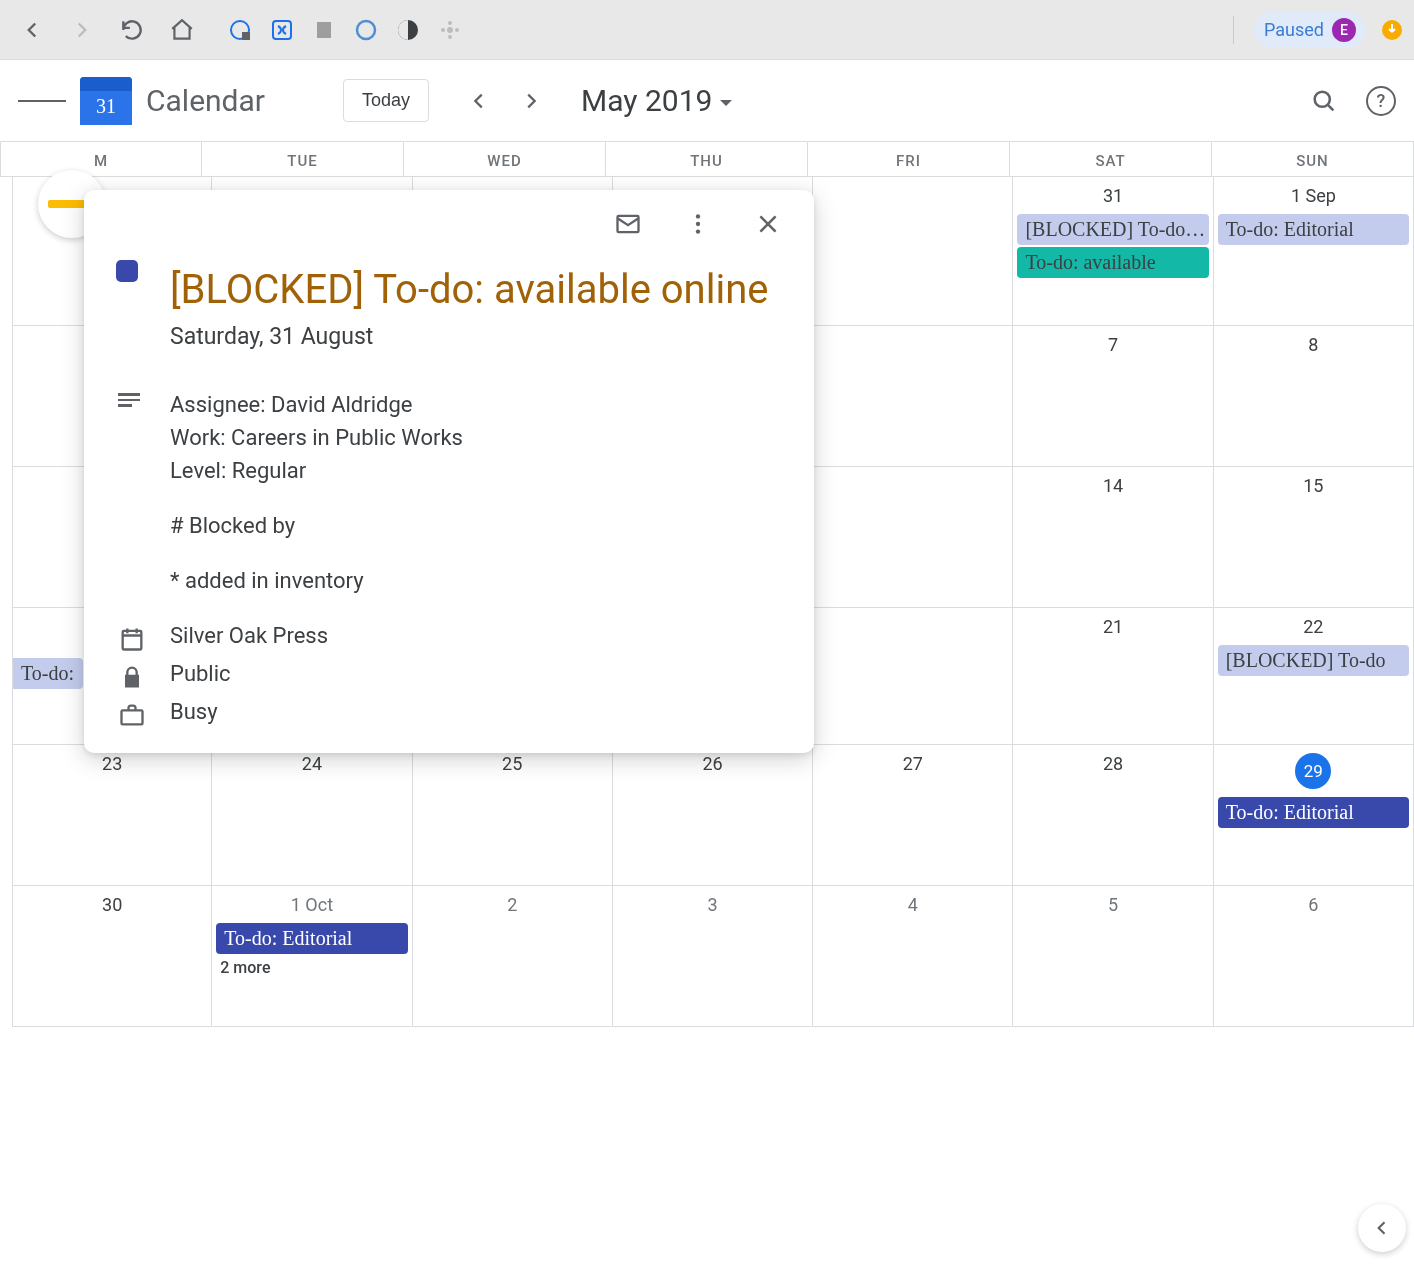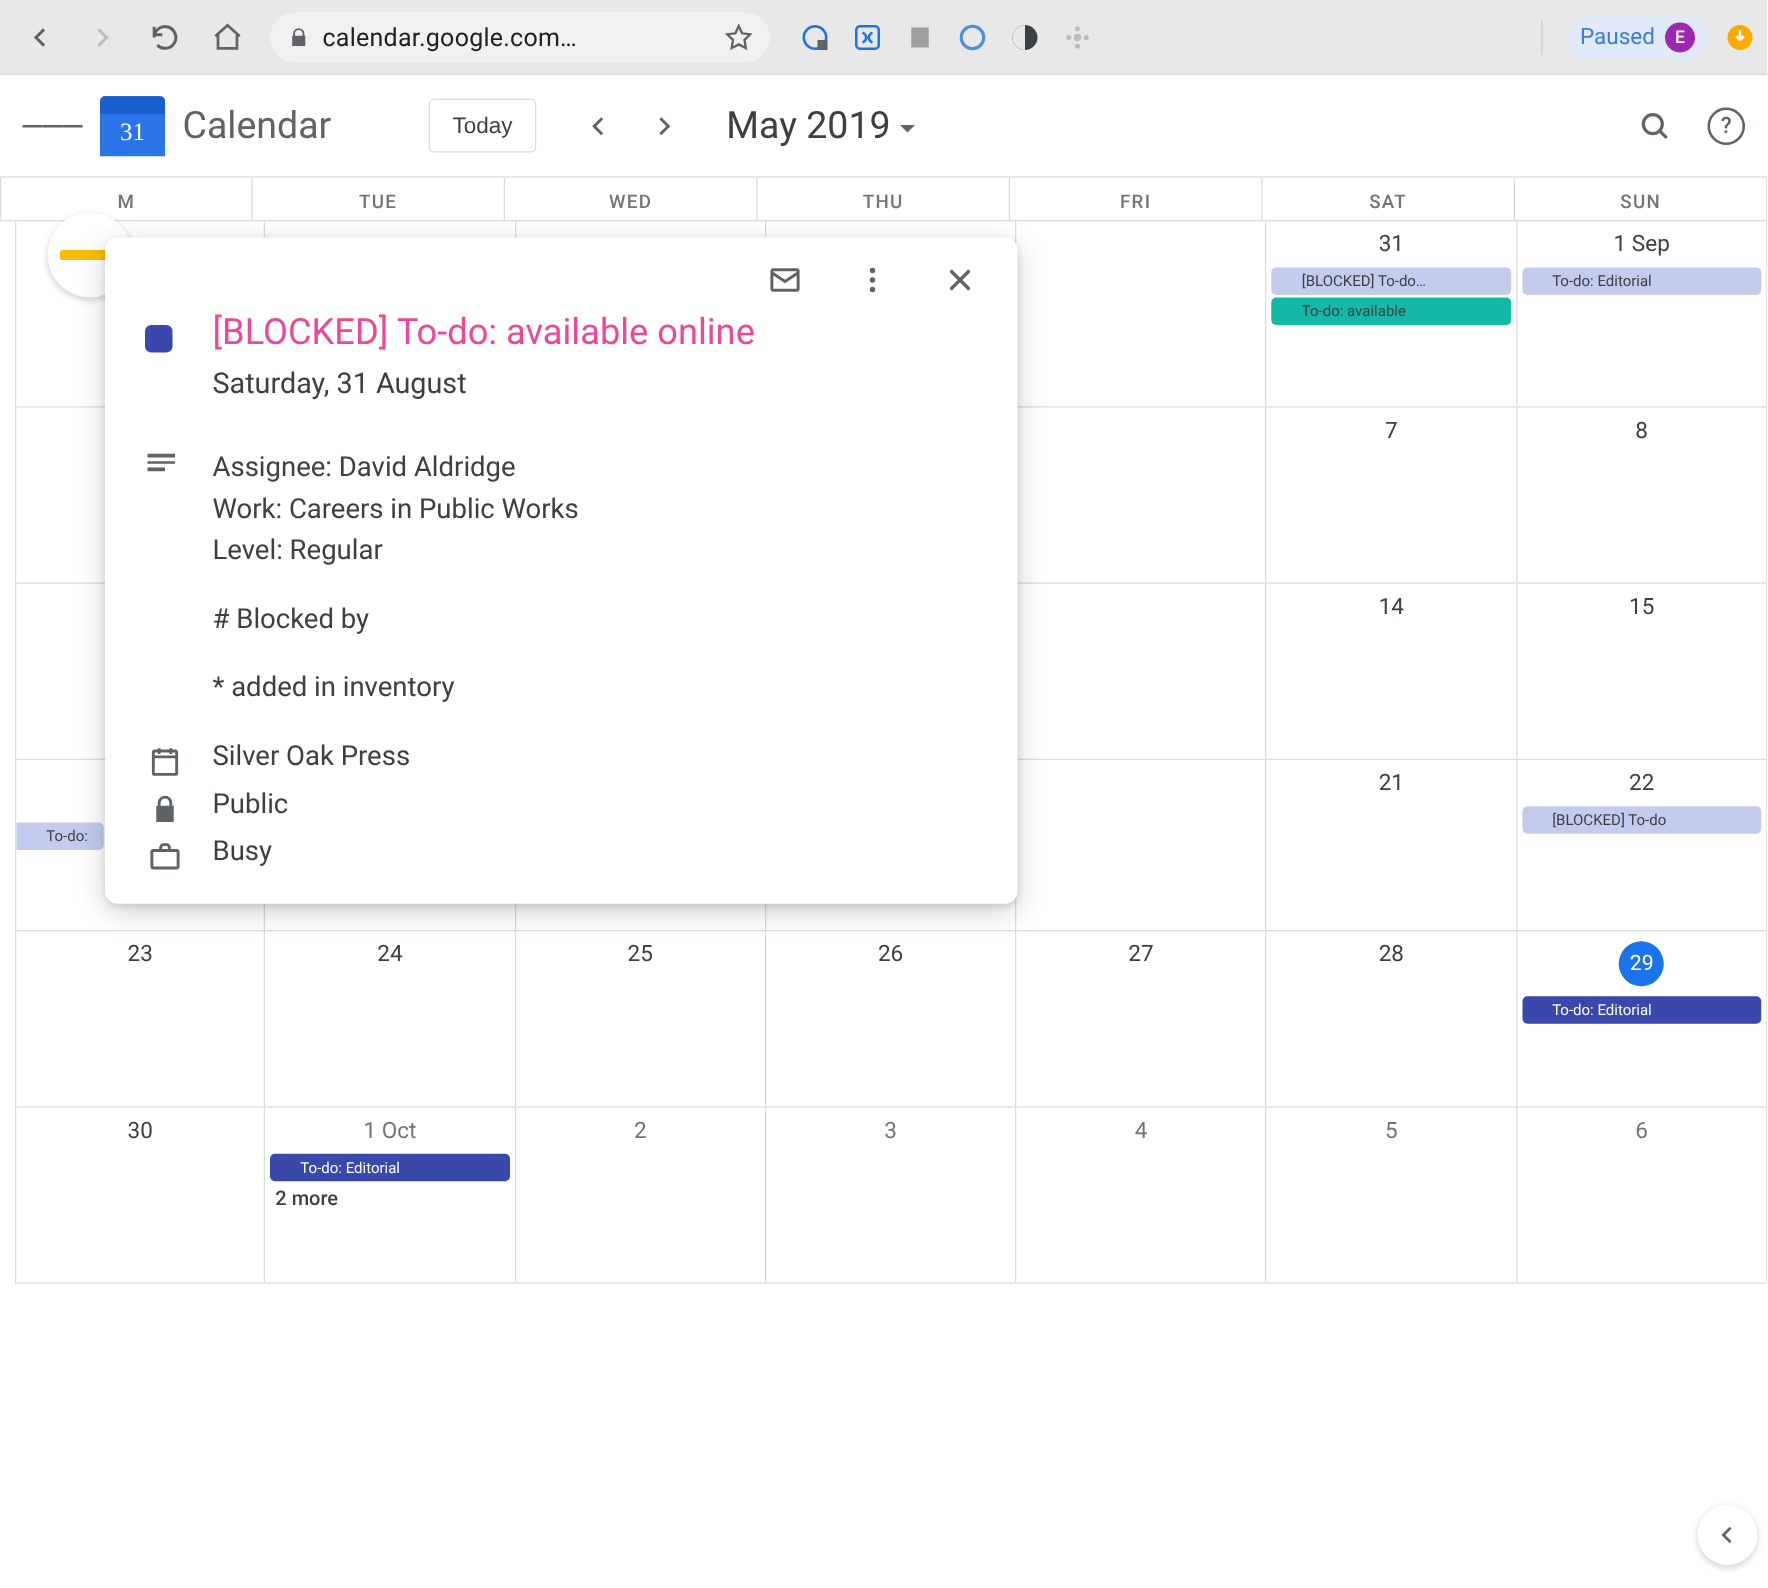--- a/index.html
+++ b/index.html
@@ -68,22 +68,22 @@
   .week.row-3 .day { min-height: 136px; }
 
   .day-num { text-align:center; font-size:18px; color:#3c4043; padding:4px 0 6px; }
   .day-num.other-month { color:#70757a; }
   .day-num .circle {
     display:inline-flex; width:36px; height:36px; background:#1a73e8; color:#fff; border-radius:50%;
     align-items:center; justify-content:center; font-size:17px;
   }
 
   .event-chip {
-    margin:2px 4px; padding:4px 24px; border-radius:4px; font-size:12px; color:#3c4043;
-    white-space:nowrap; overflow:hidden; text-overflow:clip; cursor:pointer;
+    margin:2px 4px; padding:4px 8px; border-radius:4px; font-size:20px; color:#3c4043;
+    white-space:nowrap; overflow:hidden; text-overflow:clip; cursor:pointer;font-family:Liberation Serif, serif;
   }
   .chip-light { background:#c3cced; }
   .chip-selected { background:#14b8a6; }
   .chip-dark { background:#3949ab; color:#fff; }
   .more-link { margin:4px 8px; font-size:16px; color:#3c4043; font-weight:500; cursor:pointer; }
 
   .fab {
     position:absolute; left:38px; top:28px; width:68px; height:68px; border-radius:50%;
     background:#fff; box-shadow:0 2px 6px rgba(0,0,0,.2);
   }
@@ -92,21 +92,21 @@
   
   .popover {
     position:absolute; left:84px; top:48px; width:730px; background:#fff; border-radius:10px;
     box-shadow: 0 6px 24px rgba(0,0,0,.18), 0 2px 6px rgba(0,0,0,.1);
     padding: 14px 20px 24px 20px; z-index:50;
   }
   .popover-actions { display:flex; justify-content:flex-end; gap:30px; padding-right:6px; }
   .pop-ic { width:40px; height:40px; display:flex; align-items:center; justify-content:center; color:#5f6368; cursor:pointer; border-radius:50%; }
   .pop-body { display:grid; grid-template-columns: 56px 1fr; column-gap:10px; row-gap:8px; margin-top:6px; }
   .color-sq { width:22px; height:22px; border-radius:5px; background:#3949ab; margin-top:10px; margin-left:12px; }
-  .pop-title { font-size:29px; color:#ec4899; line-height:1.15; }
+  .pop-title { font-size:40px; color:#a16207; line-height:1.15;margin-top:17px; }
   .pop-date { font-size:23px; color:#3c4043; margin-top:10px; }
   .pop-row-icon { width:28px; height:28px; color:#5f6368; justify-self:center; margin-top:2px; }
   .desc-block { font-size:22px; color:#3c4043; line-height:1.5; }
   .desc-block .gap { height:22px; }
   .simple-row { font-size:22px; color:#3c4043; }
   .notes-ic div { width:22px; height:2.5px; background:#5f6368; margin:3px 0; }
   .notes-ic div:nth-child(3){ width:14px; }
 
   .bottom-fab {
     position:absolute; right:8px; bottom:18px; width:48px; height:48px; border-radius:50%;
@@ -128,29 +128,20 @@
       </svg>
   </div>
   <div class="nav-btn">
     <svg viewBox="0 0 24 24" fill="none" stroke="currentColor" stroke-width="2.2">
         <path d="M4 12a8 8 0 1 1 2.3 5.6M4 4v6h6"></path>
       </svg>
   </div>
   <div class="nav-btn">
     <svg viewBox="0 0 24 24" fill="none" stroke="currentColor" stroke-width="2">
         <path d="M3 11l9-8 9 8M5 10v10h14V10"></path>
-      </svg>
-  </div>
-  <div class="omnibox">
-    <svg class="lock-ic" viewBox="0 0 24 24" fill="currentColor">
-        <path d="M6 10V8a6 6 0 1 1 12 0v2h1v11H5V10h1zm2 0h8V8a4 4 0 1 0-8 0v2z"></path>
-      </svg>
-    <span class="url-text">calendar.google.com…</span>
-    <svg class="star-ic" viewBox="0 0 24 24" fill="none" stroke="currentColor" stroke-width="2">
-        <path d="M12 2l2.9 6.3L22 9.3l-5 4.9 1.2 7.1L12 18l-6.2 3.3L7 14.2l-5-4.9 7.1-1z"></path>
       </svg>
   </div>
   <div class="ext-icons">
     <div class="ext-ic">
         <svg viewBox="0 0 24 24">
           <circle cx="12" cy="12" r="9" fill="none" stroke="#1a73e8" stroke-width="2"></circle>
           <rect x="14" y="14" width="8" height="8" fill="#5f6368"></rect>
         </svg>
       </div>
     <div class="ext-ic">

